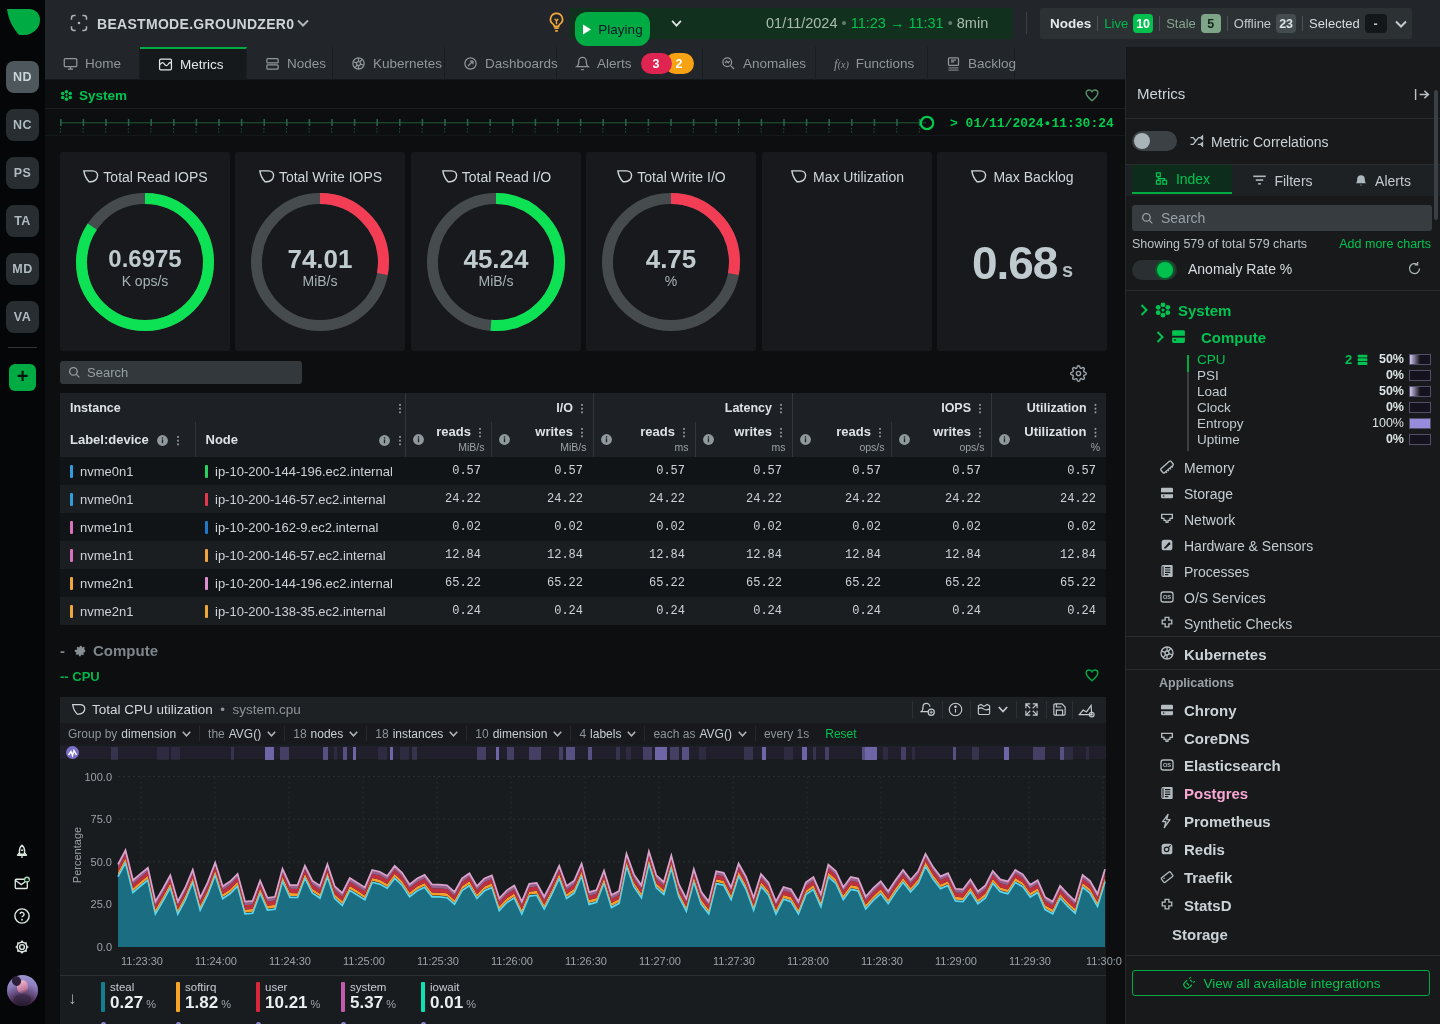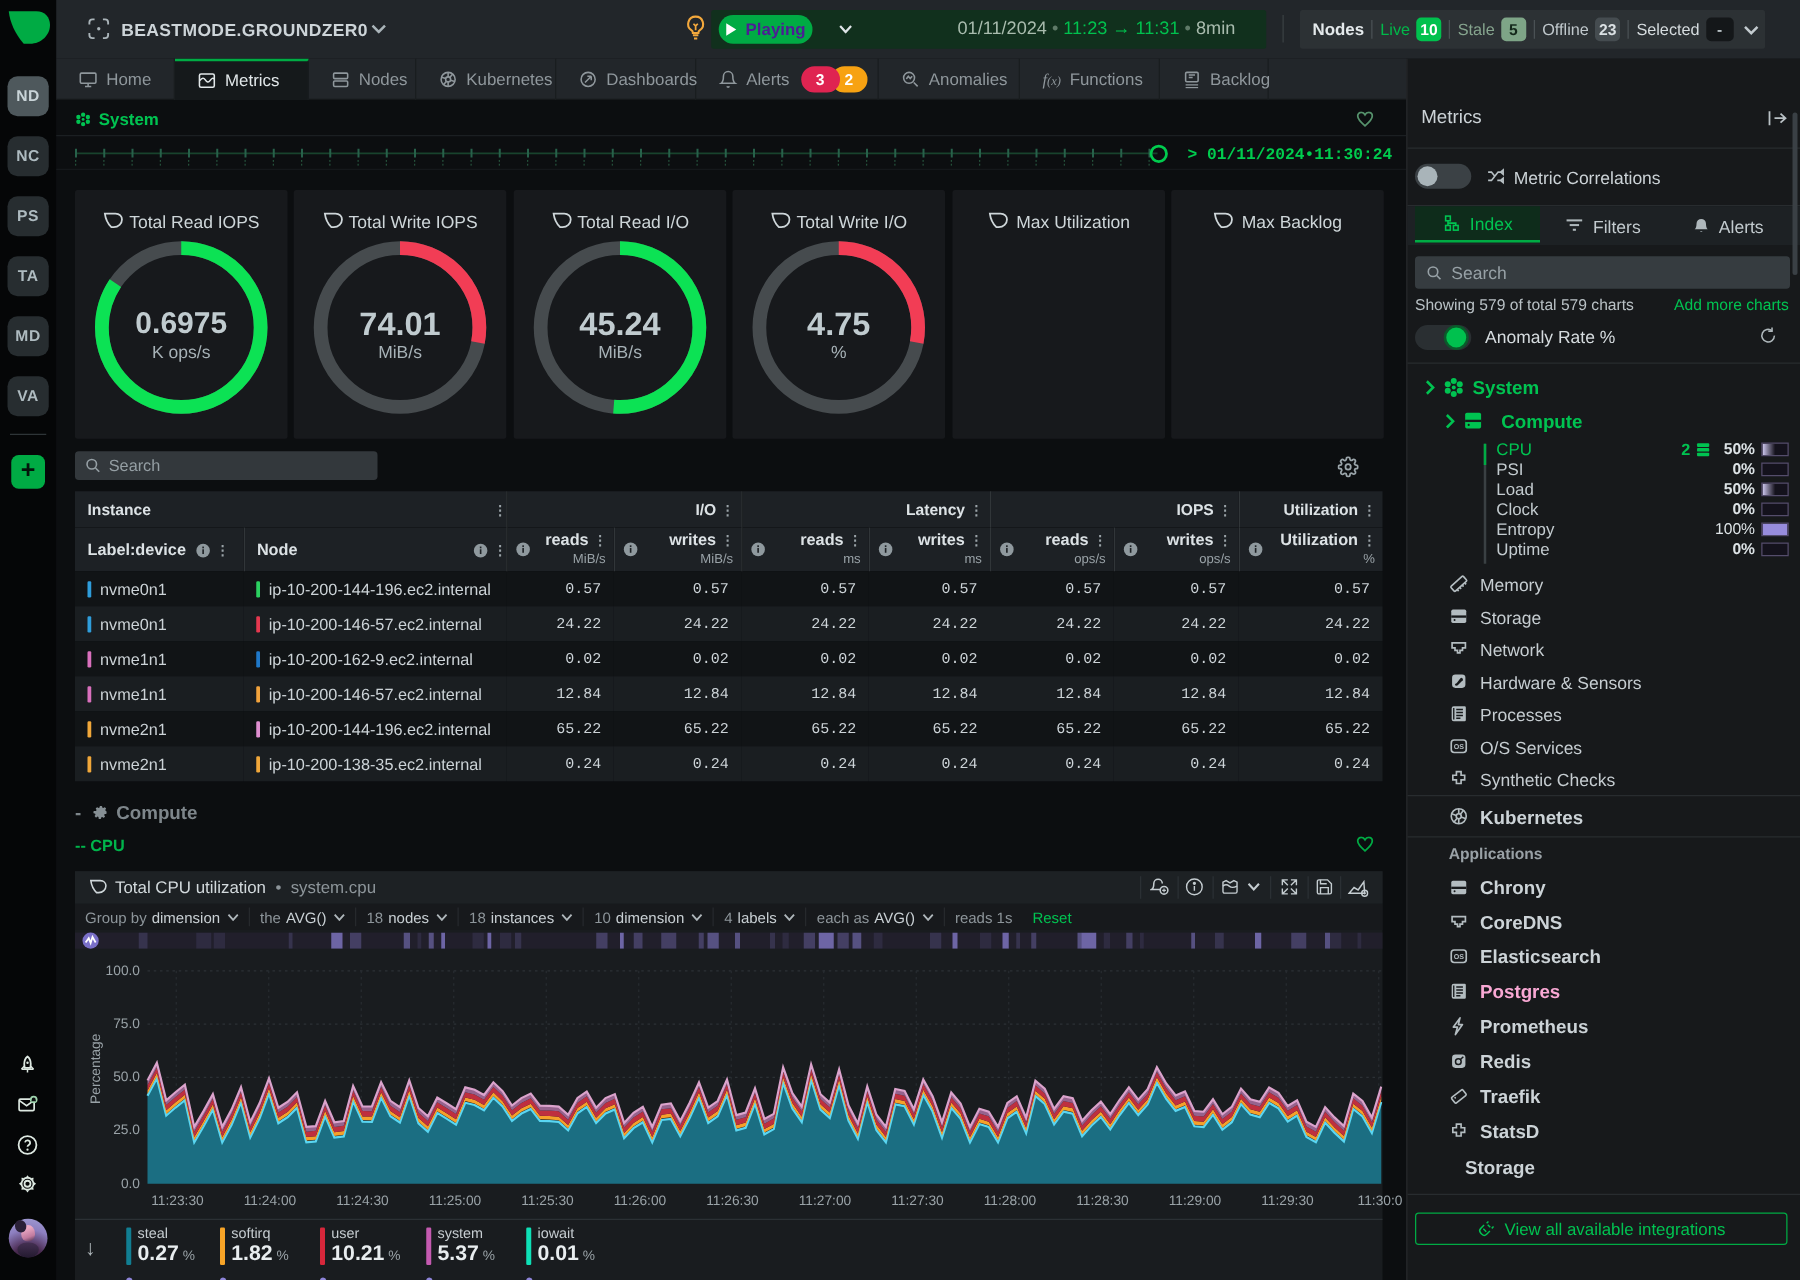--- a/index.html
+++ b/index.html
@@ -8,22 +8,22 @@
 
 #rail{position:absolute;left:0;top:0;width:45px;height:1024px;background:#050607}
 .pill{position:absolute;left:6px;width:33px;height:32px;border-radius:8px;background:#272d30;
  color:#aebbc0;font-weight:bold;font-size:12.5px;display:flex;align-items:center;justify-content:center;letter-spacing:.5px}
 .pill.on{background:#4e585c;color:#c9d4d8}
 
 #hdr{position:absolute;left:45px;top:0;width:1395px;height:47px;background:#22262a}
 .hdr-name{position:absolute;left:52px;top:16px;color:#cdd4d8;font-size:14px;font-weight:bold;letter-spacing:.3px}
 
 #playgrp{position:absolute;left:524px;top:8px;width:444px;height:31px;background:#11301d;border-radius:2px}
-.playpill{position:absolute;left:6px;top:4px;width:75px;height:23px;background:#00ab44;border-radius:12px;
- color:#4c1d95;font-size:13.5px;font-weight:bold;display:flex;align-items:center;justify-content:center;gap:6px}
+.playpill{position:absolute;left:6px;top:4px;width:75px;height:34px;background:#00ab44;border-radius:12px;
+ color:#0f172a;font-size:13.5px;font-weight:normal;display:flex;align-items:center;justify-content:center;gap:6px}
 
 #nodegrp{position:absolute;left:995px;top:8px;width:372px;height:31px;background:#2c3134;border-radius:2px;
  display:flex;align-items:center;font-size:13px;color:#c6ced2}
 .badge{display:inline-flex;align-items:center;justify-content:center;border-radius:4px;height:19px;min-width:20px;
  font-size:12.5px;font-weight:bold;padding:0 3px}
 .vsep{width:1px;height:15px;background:#4a5154;margin:0 6px}
 
 #tabs{position:absolute;left:45px;top:47px;width:1080px;height:33px;background:#22262a;display:flex;border-bottom:1px solid #15181a}
 .tab{height:33px;display:flex;align-items:center;gap:7px;padding:0 18px;color:#8f979c;font-size:13.5px;border-right:1px solid #191d1f;position:relative}
 .tab.on{background:#15191b;color:#e2e8ea;border-top:2px solid #00ab44;padding-top:0px}
@@ -392,20 +392,21 @@
     </div>
     <div class="card" style="left:717px">
       <div class="ctitle"><svg width="17" height="15" viewBox="0 0 36 30" style="vertical-align:-2px;margin-right:6px">
           <path d="M4 3 H22 C29 3 33 8 33 13 C33 20 27 26 19 26 H15 C8 19 5 11 4 3 Z" fill="none" stroke="#ced6d9" stroke-width="3"></path>
         </svg>Max Utilization</div>
     </div>
     <div class="card" style="left:892px">
       <div class="ctitle"><svg width="17" height="15" viewBox="0 0 36 30" style="vertical-align:-2px;margin-right:6px">
           <path d="M4 3 H22 C29 3 33 8 33 13 C33 20 27 26 19 26 H15 C8 19 5 11 4 3 Z" fill="none" stroke="#ced6d9" stroke-width="3"></path>
         </svg>Max Backlog</div>
+      <div class="gval" style="top:93px;font-size:46px;line-height:36px;letter-spacing:-1px">0.68<span style="font-size:20px;font-weight:bold;color:#b3bec3;vertical-align:2px">&nbsp;s</span></div>
     </div>
     <div id="searchbox"><svg width="13" height="13" viewBox="0 0 24 24" fill="none" stroke="#959fa4" stroke-width="2.4">
         <circle cx="10" cy="10" r="7"></circle>
         <path d="M21 21l-5.5-5.5"></path>
       </svg>Search</div>
     <svg class="abs" style="left:1025px;top:285px" width="17" height="17" viewBox="0 0 24 24" fill="none" stroke="#9aa4a9" stroke-width="2">
       <circle cx="12" cy="12" r="3"></circle>
       <path d="M19.4 15a1.65 1.65 0 0 0 .33 1.82l.06.06a2 2 0 1 1-2.83 2.83l-.06-.06a1.65 1.65 0 0 0-1.82-.33 1.65 1.65 0 0 0-1 1.51V21a2 2 0 1 1-4 0v-.09A1.65 1.65 0 0 0 9 19.4a1.65 1.65 0 0 0-1.82.33l-.06.06a2 2 0 1 1-2.83-2.83l.06-.06a1.65 1.65 0 0 0 .33-1.82 1.65 1.65 0 0 0-1.51-1H3a2 2 0 1 1 0-4h.09A1.65 1.65 0 0 0 4.6 9a1.65 1.65 0 0 0-.33-1.82l-.06-.06a2 2 0 1 1 2.83-2.83l.06.06a1.65 1.65 0 0 0 1.82.33H9a1.65 1.65 0 0 0 1-1.51V3a2 2 0 1 1 4 0v.09a1.65 1.65 0 0 0 1 1.51 1.65 1.65 0 0 0 1.82-.33l.06-.06a2 2 0 1 1 2.83 2.83l-.06.06a1.65 1.65 0 0 0-.33 1.82V9a1.65 1.65 0 0 0 1.51 1H21a2 2 0 1 1 0 4h-.09a1.65 1.65 0 0 0-1.51 1z"></path>
     </svg>
     <table class="tbl">
@@ -670,21 +671,21 @@
             <path d="M1 1 L6 6.5 L11 1"></path>
           </svg>
         </div>
         <div class="tgrp">
           <span>each as</span>
           <b>AVG()</b>
           <svg width="9" height="6" viewBox="0 0 12 8" fill="none" stroke="#aeb6ba" stroke-width="2" style="margin-left:2px">
             <path d="M1 1 L6 6.5 L11 1"></path>
           </svg>
         </div>
-        <div class="tgrp" style="border-right:none">reads 1s</div>
+        <div class="tgrp" style="border-right:none">every 1s</div>
         <div class="tgrp" style="border-right:none;color:#00c351">Reset</div>
       </div>
       <div class="abs" style="left:0;top:49px;width:1046px;height:13px;background:#211f2b"><svg width="1046" height="13">
           <rect x="51" y="0" width="7" height="13" fill="#837ac8" opacity="0.22"></rect>
           <rect x="97" y="0" width="12" height="13" fill="#837ac8" opacity="0.14"></rect>
           <rect x="111" y="0" width="9" height="13" fill="#837ac8" opacity="0.14"></rect>
           <rect x="171" y="0" width="3" height="13" fill="#837ac8" opacity="0.22"></rect>
           <rect x="205" y="0" width="9" height="13" fill="#837ac8" opacity="0.78"></rect>
           <rect x="220" y="0" width="9" height="13" fill="#837ac8" opacity="0.36"></rect>
           <rect x="263" y="0" width="5" height="13" fill="#837ac8" opacity="0.55"></rect>

